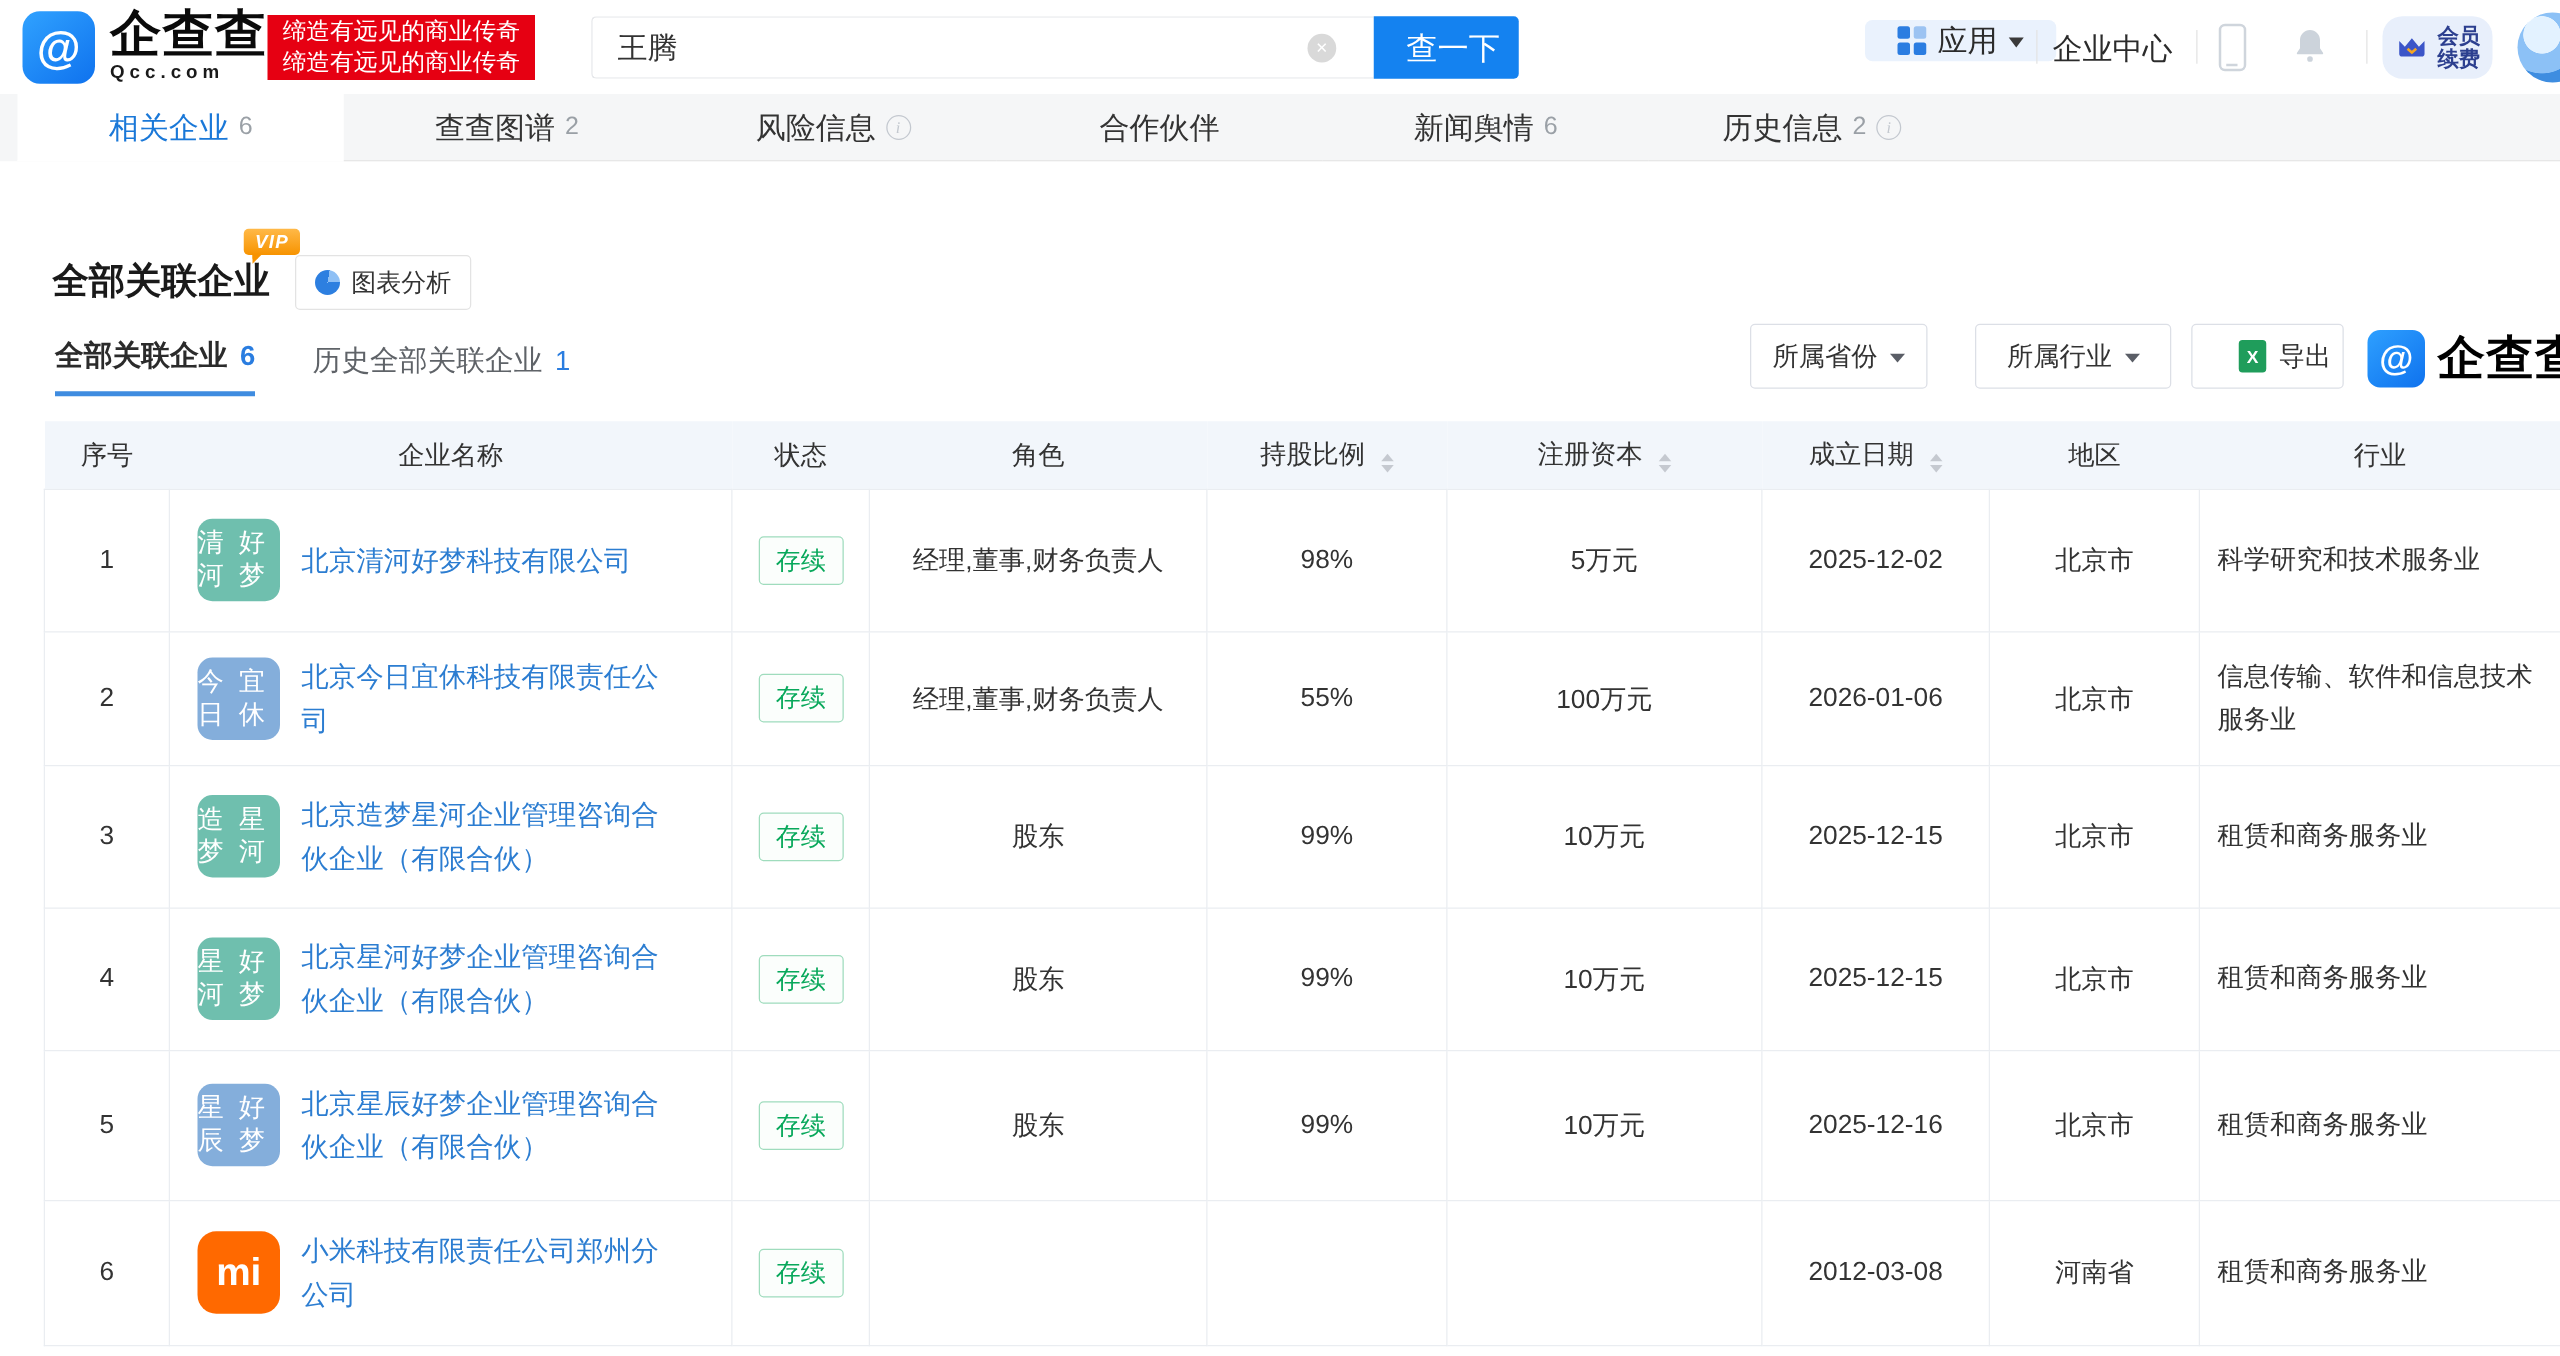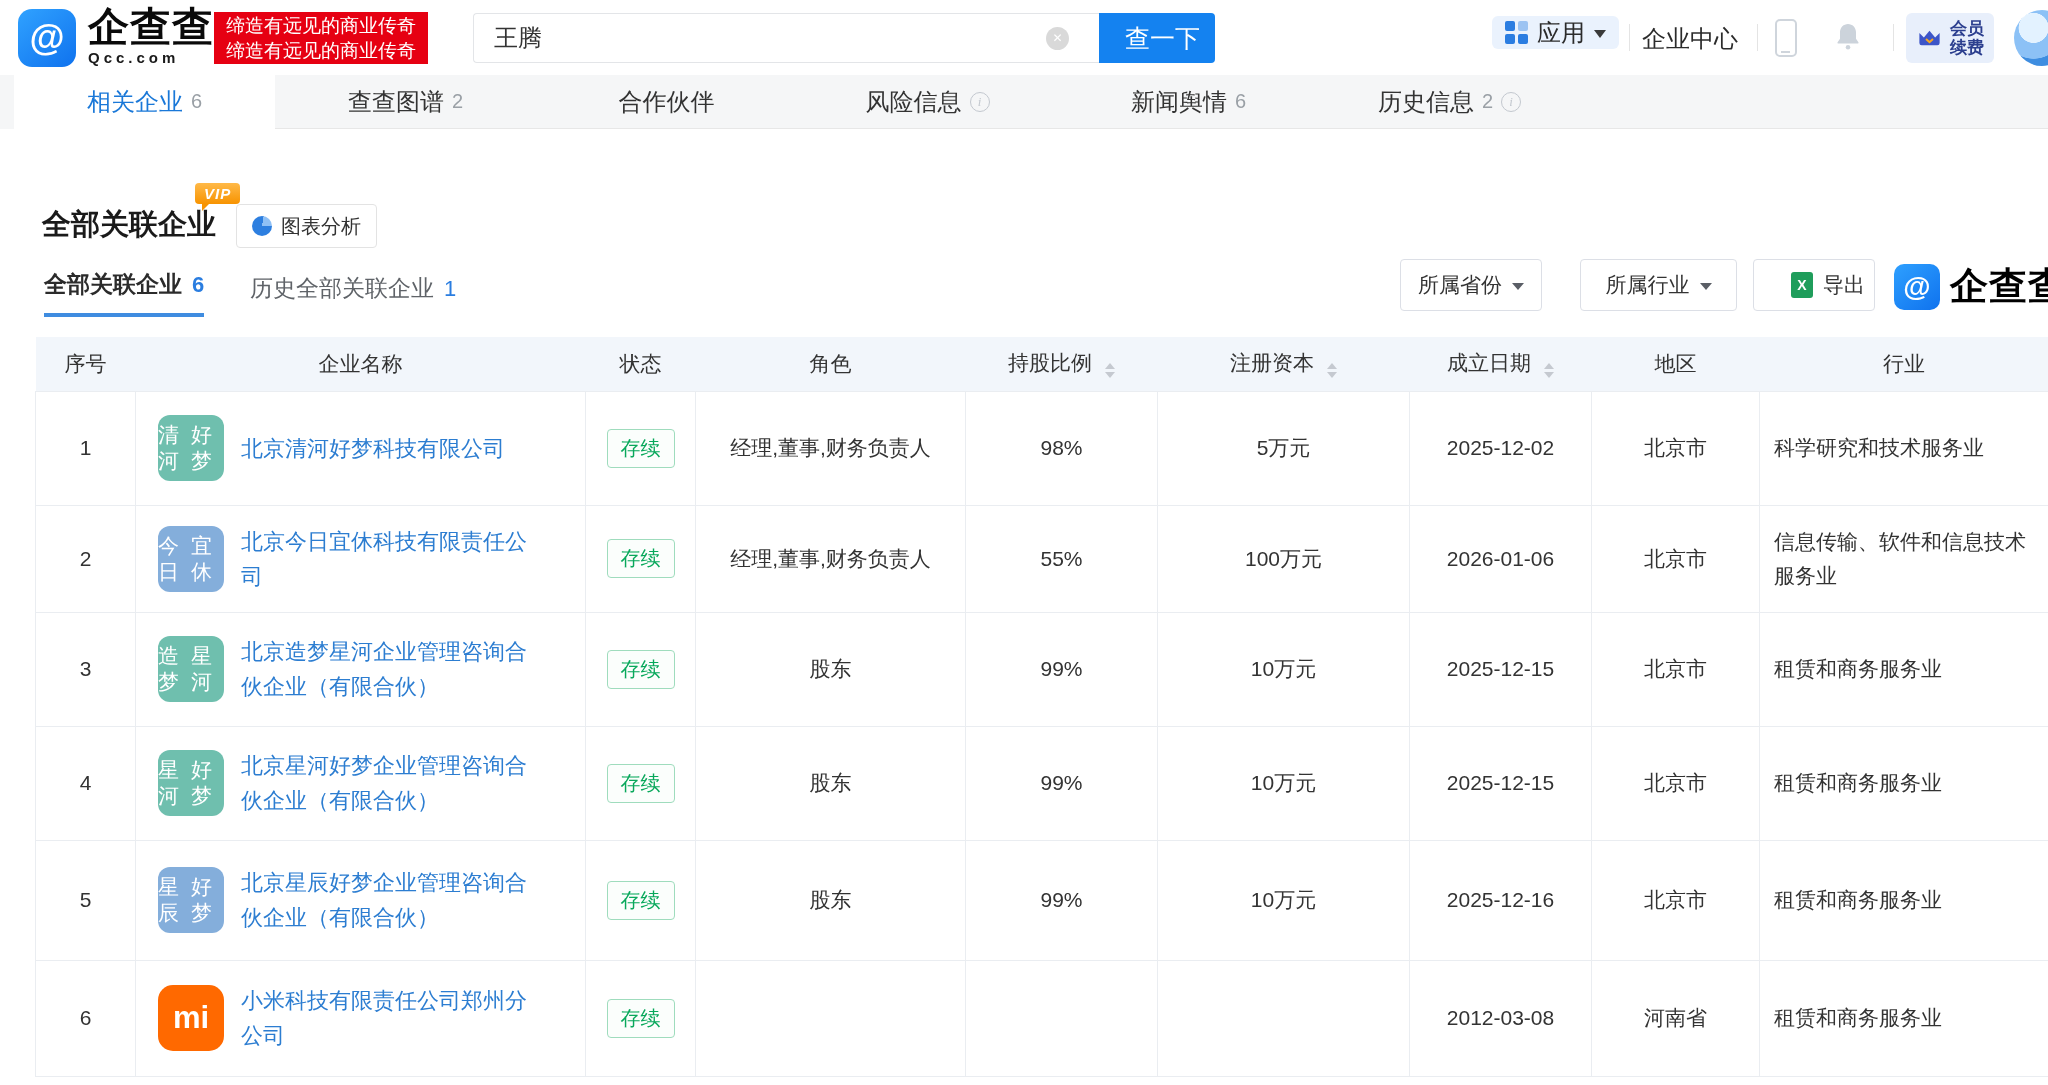--- a/index.html
+++ b/index.html
@@ -24,33 +24,33 @@
     justify-content:center; text-align:center; }
   .search-input { position:absolute; left:473px; top:13px; width:626px; height:50px;
     border:1px solid #e3e5e8; border-right:none; border-radius:4px 0 0 4px; font-size:24px; color:#333;
     padding:0 60px 0 20px; outline:none; font-family:inherit; }
   .clear-icon { position:absolute; left:1046px; top:27px; width:23px; height:23px; border-radius:50%;
     background:#d9d9d9; cursor:pointer; }
   .clear-icon::before { content:"✕"; color:#fff; font-size:12px; display:block; text-align:center; line-height:23px; }
   .search-btn { position:absolute; left:1099px; top:13px; width:116px; height:50px; background:#1482f0;
     color:#fff; font-size:25px; border:none; border-radius:0 4px 4px 0; cursor:pointer; font-family:inherit;padding-left:11px; }
   .apps-btn { position:absolute; left:1492px; top:16px; height:33px; background:#eaf2fd; border-radius:6px;
-    display:flex; align-items:center; padding:0 13px; gap:9px; font-size:24px; color:#2b2b2b; cursor:pointer; }
+    display:flex; align-items:center; padding:0 26px; gap:9px; font-size:24px; color:#2b2b2b; cursor:pointer; }
   .grid-icon { width:23px; height:23px; display:grid; grid-template-columns:1fr 1fr; grid-template-rows:1fr 1fr; gap:3px; }
   .grid-icon i { background:#2b7de1; border-radius:2px; }
   .grid-icon i:nth-child(2) { background:#9cc3f2; }
   .caret-down { width:0; height:0; border-left:6px solid transparent; border-right:6px solid transparent;
     border-top:8px solid #3a3a3a; margin-top:3px; }
   .hdr-divider { position:absolute; top:24px; width:1px; height:27px; background:#e4e4e4; }
   .ent-center { position:absolute; left:1642px; top:23px; font-size:24px; color:#2b2b2b; cursor:pointer; }
   .phone-icon { position:absolute; left:1775px; top:19px; width:22px; height:38px;
     border:2.5px solid #cfd5dc; border-radius:5px; cursor:pointer; }
   .phone-icon::after { content:""; position:absolute; left:4px; bottom:2px; width:9px; height:2.5px; background:#cfd5dc; }
   .bell-wrap { position:absolute; left:1832px; top:20px; cursor:pointer; }
-  .vip-renew { position:absolute; left:1906px; top:13px; height:50px; background:#e8effb; border-radius:6px;
+  .vip-renew { position:absolute; left:1906px; top:13px; height:50px; background:#e8effb; border-radius:16px;
     display:flex; align-items:center; padding:0 10px; gap:7px; cursor:pointer; }
   .vip-txt { font-size:17px; font-weight:700; color:#2c3f8f; line-height:19px; }
   .user-avatar { position:absolute; left:2014px; top:10px; width:56px; height:56px; border-radius:50%;
     background:radial-gradient(circle at 35% 32%, #e3f2ff 0 28%, #8cc1f6 29% 58%, #3e8de0 59% 100%);
     cursor:pointer; }
 
   
   .tabbar { display:flex; height:54px; background:#f5f6f7; padding-left:14px; }
   .tab { width:261px; display:flex; align-items:center; justify-content:center; gap:8px; font-size:24px;
     color:#333; cursor:pointer; border-bottom:1px solid #e7e7e7; }
@@ -180,27 +180,27 @@
 <div class="tabbar">
   <div class="tab active">
     <span>相关企业</span>
     <span class="count">6</span>
   </div>
   <div class="tab">
     <span>查查图谱</span>
     <span class="count">2</span>
   </div>
   <div class="tab">
+    <span>风险信息</span>
+
+    <span class="info-icon"></span>
+  </div>
+  <div class="tab">
     <span>合作伙伴</span>
 
-  </div>
-  <div class="tab">
-    <span>风险信息</span>
-
-    <span class="info-icon"></span>
   </div>
   <div class="tab">
     <span>新闻舆情</span>
     <span class="count">6</span>
   </div>
   <div class="tab">
     <span>历史信息</span>
     <span class="count">2</span>
     <span class="info-icon"></span>
   </div>

